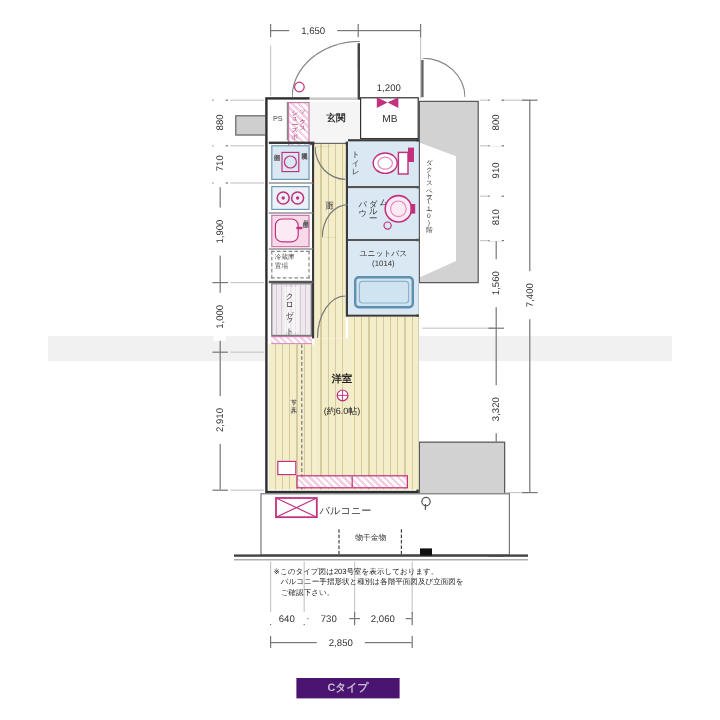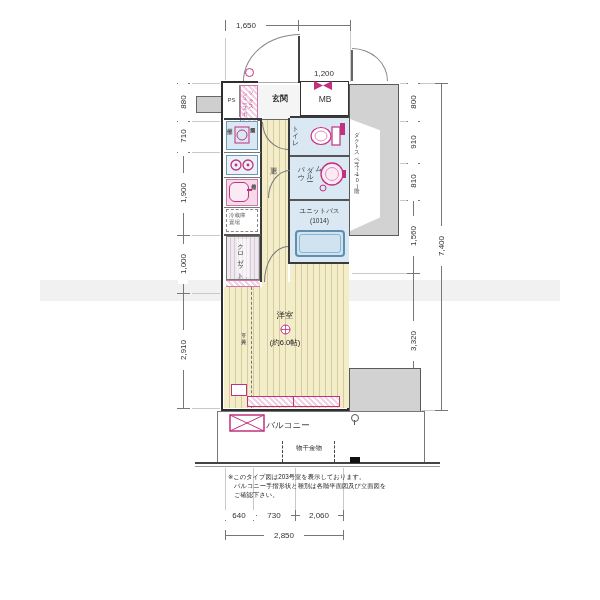--- a/index.html
+++ b/index.html
@@ -48,21 +48,21 @@
   <div class="abs xl" style="left:400px;top:163px;width:12px;height:1px;"></div>
   <div class="abs xl" style="left:400px;top:200px;width:12px;height:1px;"></div>
   <div class="abs xl" style="left:352px;top:273px;width:60px;height:1px;"></div>
   <div class="abs xl" style="left:422px;top:410px;width:18px;height:1px;"></div>
   <div class="abs xl" style="left:413px;top:463px;width:12px;height:1px;"></div>
 
   <div class="abs line" style="left:225px;top:25px;width:125px;height:1px;"></div>
   <div class="abs line" style="left:225px;top:20px;width:1px;height:11px;"></div>
   <div class="abs line" style="left:298px;top:20px;width:1px;height:11px;"></div>
   <div class="abs line" style="left:350px;top:20px;width:1px;height:11px;"></div>
-  <div class="abs dimlbl" style="left:226px;top:20px;width:40px;height:10px;">1,650</div>
+  <div class="abs dimlbl" style="left:241px;top:20px;width:40px;height:10px;">1,650</div>
   <div class="abs dimlbl" style="left:304px;top:20px;width:40px;height:10px;margin-top:48px;">1,200</div>
 
   <div class="abs line" style="left:183px;top:83px;width:1px;height:325px;"></div>
   <div class="abs line" style="left:177px;top:83px;width:13px;height:1px;"></div>
   <div class="abs line" style="left:177px;top:121px;width:13px;height:1px;"></div>
   <div class="abs line" style="left:177px;top:152px;width:13px;height:1px;"></div>
   <div class="abs line" style="left:177px;top:235px;width:13px;height:1px;"></div>
   <div class="abs line" style="left:177px;top:293px;width:13px;height:1px;"></div>
   <div class="abs line" style="left:177px;top:408px;width:13px;height:1px;"></div>
   <div class="abs dimlbl rot" style="left:163px;top:97px;width:40px;height:10px;">880</div>
@@ -227,32 +227,33 @@
   <div class="abs roomlbl" style="left:293px;top:207px;width:53px;height:9px;font-size:6.5px;color:#333;">ユニットバス</div>
   <div class="abs roomlbl" style="left:293px;top:216px;width:53px;height:9px;font-size:6.5px;color:#333;">(1014)</div>
   <div class="abs bbox" style="left:295px;top:230px;width:50px;height:27px;border:2px solid #5f8fae;border-radius:4px;background:#cfe3f0;"></div>
   <div class="abs bbox" style="left:299px;top:234px;width:42px;height:19px;border:1px solid #8fb3cc;border-radius:3px;"></div>
 
   <div class="abs wood" style="left:290px;top:264px;width:59px;height:144px;"></div>
   <div class="abs wood" style="left:262px;top:282px;width:28px;height:126px;"></div>
   <div class="abs wood" style="left:224px;top:287px;width:38px;height:121px;"></div>
   <div class="abs" style="left:251px;top:287px;width:0;height:121px;border-left:1px dashed #777;"></div>
   <div class="abs v tiny" style="left:241px;top:328px;width:9px;height:28px;color:#555;">下り天井</div>
-  <div class="abs roomlbl" style="left:266px;top:310px;width:38px;height:12px;font-size:8.5px;color:#222;">洋室</div>
+  <div class="abs roomlbl" style="left:266px;top:310px;width:38px;height:12px;font-size:8.5px;color:#222;font-weight:bold;">洋室</div>
   <svg class="abs" style="left:280px;top:324px;" width="11" height="11" viewBox="0 0 11 11">
     <circle cx="5.5" cy="5.5" r="4.5" fill="#fff" stroke="#c2317e" stroke-width="1"></circle>
     <line x1="5.5" y1="1" x2="5.5" y2="10" stroke="#c2317e" stroke-width="0.8"></line>
     <line x1="1" y1="5.5" x2="10" y2="5.5" stroke="#c2317e" stroke-width="0.8"></line>
   </svg>
   <div class="abs roomlbl" style="left:255px;top:337px;width:60px;height:11px;font-size:7.5px;color:#222;">(約6.0帖)</div>
 
   <div class="abs bbox hatchpink" style="left:247px;top:396px;width:93px;height:11px;border:1.5px solid #c2317e;"></div>
   <div class="abs" style="left:293px;top:397px;width:1px;height:9px;background:#c2317e;"></div>
   <div class="abs bbox" style="left:231px;top:384px;width:16px;height:12px;border:1.2px solid #c2317e;background:#fff;"></div>
 
   <div class="abs notes" style="left:228px;top:472px;width:176px;height:30px;">
     <div>※このタイプ図は203号室を表示しております。</div>
     <div style="padding-left:6px;">バルコニー手摺形状と種別は各階平面図及び立面図を</div>
     <div style="padding-left:6px;">ご確認下さい。</div>
   </div>
 
+  <div class="abs roomlbl" style="left:247px;top:565px;width:86px;height:17px;background:#4a1470;color:#c9bfd6;font-size:9px;font-weight:bold;">Cタイプ</div>
 
 </div>
 
 </body></html>

